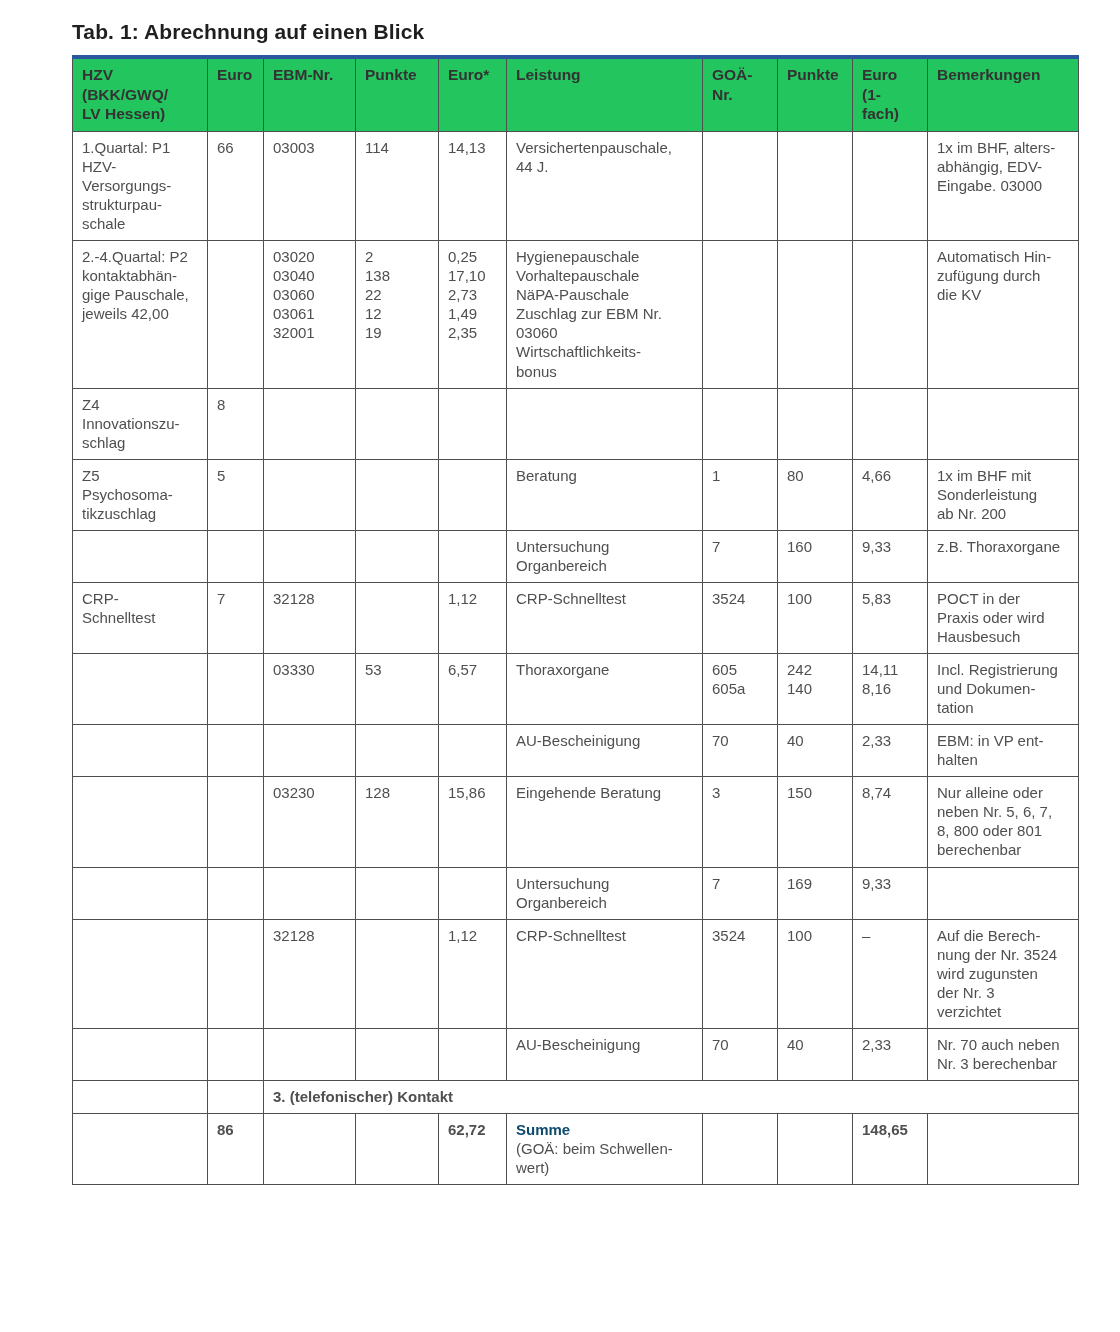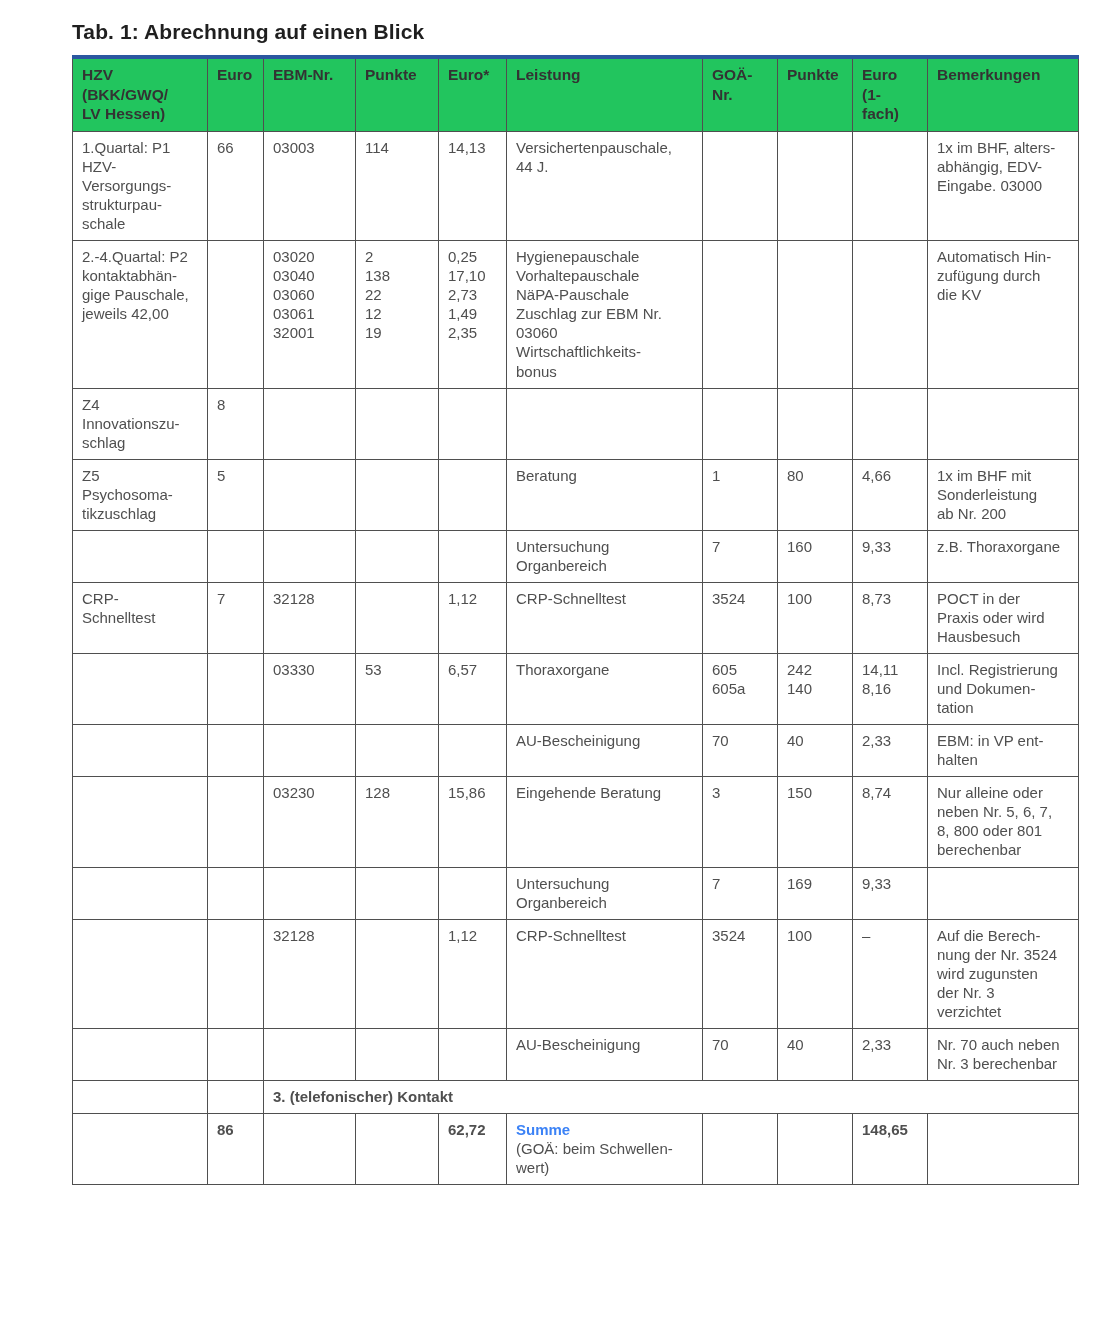--- a/index.html
+++ b/index.html
@@ -44,21 +44,21 @@
   table.billing th {
     background: #22c55e;
     color: #333333;
     font-weight: bold;
     font-size: 15.5px;
   }
   td.c-blue   { color: #3b66ad; }
   td.c-bold   { font-weight: bold; color: #2e2e2e; }
   td.c-boldblue { font-weight: bold; color: #1c4c9c; }
   td.c-section { font-weight: bold; color: #2e2e2e; }
-  .bold-part { font-weight: bold; color: #3b82f6; }
+  .bold-part { font-weight: bold; color: #0c4a6e; }
 </style>
 </head>
 <body>
 
 <div class="page">
   <h1 class="title">Tab. 1: Abrechnung auf einen Blick</h1>
 
   <table class="billing">
     <colgroup>
       <col style="width:135px">
@@ -192,21 +192,21 @@
         <tr>
           <td class="c-blue">CRP-
 Schnelltest</td>
           <td class="c-blue">7</td>
           <td>32128</td>
           <td></td>
           <td>1,12</td>
           <td>CRP-Schnelltest</td>
           <td>3524</td>
           <td>100</td>
-          <td>8,73</td>
+          <td>5,83</td>
           <td>POCT in der
 Praxis oder wird
 Hausbesuch</td>
         </tr>
         <tr>
           <td></td>
           <td></td>
           <td>03330</td>
           <td>53</td>
           <td>6,57</td>

